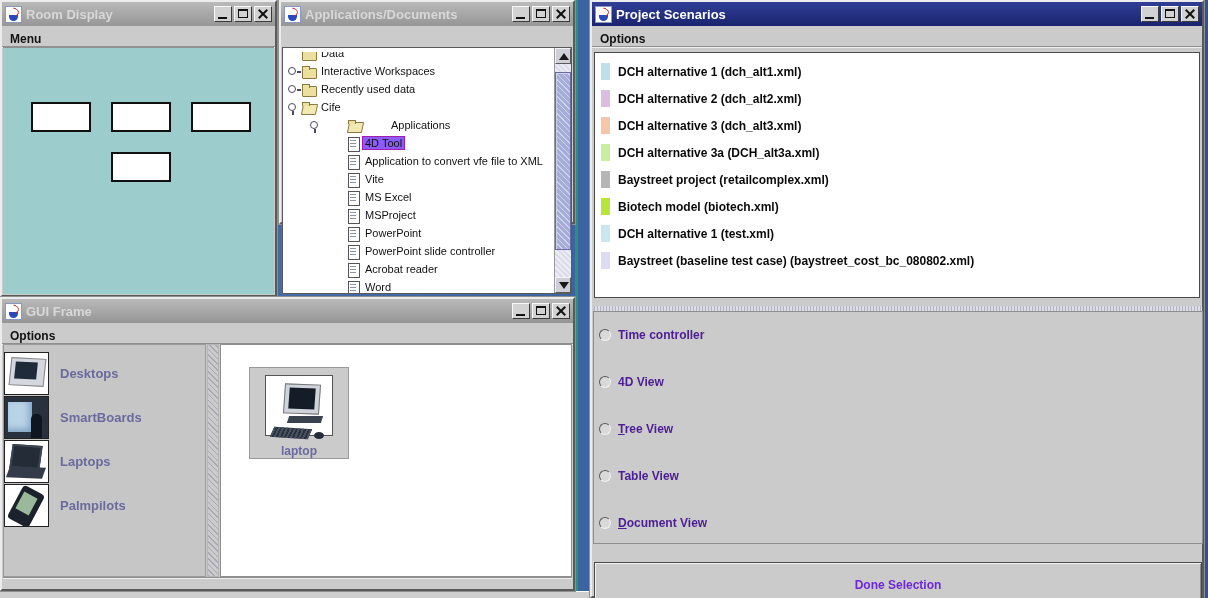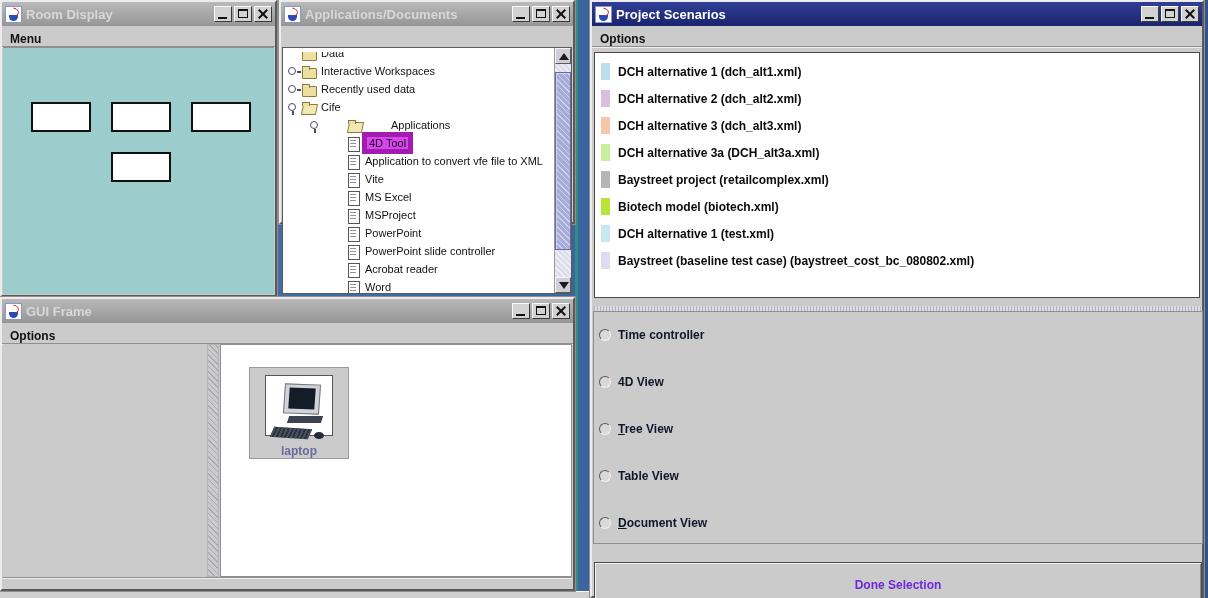--- a/index.html
+++ b/index.html
@@ -47,21 +47,21 @@
   .h-collapsed .handle::before, .h-expanded .handle::before { content:''; position:absolute; left:1px; top:5px; width:6px; height:6px; border:1.5px solid #4a4a66; border-radius:50%; }
   .h-collapsed .handle::after { content:''; position:absolute; left:10px; top:9px; width:4px; height:2px; background:#4a4a66; }
   .h-expanded .handle::after { content:''; position:absolute; left:4.5px; top:13px; width:2px; height:4px; background:#4a4a66; }
   .node-icon { width:17px; height:15px; position:relative; flex:0 0 auto; }
   .t-folder .node-icon::before, .t-folder-open .node-icon::before { content:''; position:absolute; left:1px; top:4px; width:13px; height:9px; background:#ece09e; border:1px solid #8a7a42; border-radius:1px; }
   .t-folder .node-icon::after, .t-folder-open .node-icon::after { content:''; position:absolute; left:1px; top:2px; width:6px; height:3px; background:#ece09e; border:1px solid #8a7a42; border-bottom:none; }
   .t-folder-open .node-icon::before { transform:skewX(-12deg); background:#f2e8b2; }
   .t-file .node-icon::before { content:''; position:absolute; left:3px; top:1px; width:10px; height:13px; background:#ffffff; border:1px solid #555; }
   .t-file .node-icon::after { content:''; position:absolute; left:5px; top:4px; width:6px; height:8px; background:repeating-linear-gradient(180deg, #8a93a8 0 1px, transparent 1px 3px); }
   .tree-label { font:12px "Liberation Sans",sans-serif; font-size:11px; color:#111; padding:1px 3px; }
-  .tree-row.selected .tree-label { background:#d946ef; border:5px solid #a21caf; padding:0 2px; }
+  .tree-row.selected .tree-label { background:#8b5cf6; border:1px solid #a21caf; padding:0 2px; }
   
   .v-scroll { position:absolute; top:0; right:0; width:17px; height:100%; background:#e6e6f0; border-left:1px solid #9a9a9a; }
   .sb-btn { position:absolute; left:0; width:16px; height:16px; background:#cfcfd8; border:1px solid; border-color:#f4f4f4 #5a5a5a #5a5a5a #f4f4f4; }
   .sb-up { top:0; } .sb-down { bottom:0; }
   .sb-up::after { content:''; position:absolute; left:3px; top:4px; border-left:5px solid transparent; border-right:5px solid transparent; border-bottom:7px solid #1a1a1a; }
   .sb-down::after { content:''; position:absolute; left:3px; top:4px; border-left:5px solid transparent; border-right:5px solid transparent; border-top:7px solid #1a1a1a; }
   .sb-track { position:absolute; left:0; top:16px; bottom:16px; width:16px; background:repeating-linear-gradient(45deg,#dcdcea 0 2px,#ececf6 2px 4px); }
   .sb-thumb { position:absolute; left:0; top:24px; width:16px; height:178px; background:#a6acd8; border:1px solid #6a6a9e; box-shadow:inset 1px 1px 0 #cdd1ec; background-image:repeating-linear-gradient(45deg, rgba(255,255,255,.45) 0 1px, transparent 1px 4px); }
 
   
@@ -98,21 +98,21 @@
   .scen-row { height:27px; display:flex; align-items:center; padding-left:6px; cursor:pointer; }
   .chip { width:9px; height:17px; margin-right:8px; flex:0 0 auto; }
   .scen-label { font:bold 12px "Liberation Sans",sans-serif; color:#0a0a0a; white-space:nowrap; }
   .stipple { position:absolute; left:2px; top:304px; width:608px; height:5px; background:repeating-linear-gradient(90deg,#b2b2c2 0 1px,#dcdce6 1px 3px); }
   .views-panel { position:absolute; left:1px; top:309px; width:610px; height:233px; background:#cbcbcb; border:1px solid #8f8f8f; }
   .view-row { position:absolute; left:5px; display:flex; align-items:center; gap:7px; cursor:pointer; }
   .view-row:nth-of-type(1){ top:16px; } .view-row:nth-of-type(2){ top:63px; }
   .view-row:nth-of-type(3){ top:110px; } .view-row:nth-of-type(4){ top:157px; }
   .view-row:nth-of-type(5){ top:204px; }
   .rdo { width:12px; height:12px; border-radius:50%; background:#d9d9d9; border:1px solid; border-color:#5a5a5a #f2f2f2 #f2f2f2 #5a5a5a; flex:0 0 auto; }
-  .view-label { font:bold 12px "Liberation Sans",sans-serif; color:#0f172a; }
+  .view-label { font:bold 12px "Liberation Sans",sans-serif; color:#4c1d95; }
   .done-btn { position:absolute; left:2px; top:560px; width:608px; height:45px; background:#cbcbcb; border:1px solid #4a4a4a; box-shadow:inset 1px 1px 0 #f0f0f0, inset -1px -1px 0 #8a8a8a; display:flex; align-items:center; justify-content:center; font:bold 12px "Liberation Sans",sans-serif; color:#6d28d9; cursor:pointer; }
   u { text-decoration:underline; }
 </style>
 </head>
 <body>
 
 <div class="teal-line"></div>
 <div class="taskbar-strip"></div>
 
 <div class="win" id="room-display">
@@ -237,20 +237,39 @@
     <span class="winbtns">
       <span class="wbtn wbtn-min"></span>
       <span class="wbtn wbtn-max"></span>
       <span class="wbtn wbtn-close"></span>
     </span>
   </div>
   <div class="menubar">
     <span class="menu-item">Options</span>
   </div>
   <div class="gf-content">
+    <div class="gf-sidebar">
+
+    <div class="side-item ic-desktops">
+          <span class="photo"></span>
+          <span class="side-label">Desktops</span>
+        </div>
+        <div class="side-item ic-smartboards">
+          <span class="photo"></span>
+          <span class="side-label">SmartBoards</span>
+        </div>
+        <div class="side-item ic-laptops">
+          <span class="photo"></span>
+          <span class="side-label">Laptops</span>
+        </div>
+        <div class="side-item ic-palmpilots">
+          <span class="photo"></span>
+          <span class="side-label">Palmpilots</span>
+        </div>
+      </div>
     <div class="gf-splitter"></div>
     <div class="gf-main">
       <div class="tile">
         <span class="tile-img">
           <span class="pc-monitor"></span>
           <span class="pc-screen"></span>
           <span class="pc-base"></span>
           <span class="pc-keyboard"></span>
           <span class="pc-mouse"></span>
         </span>

